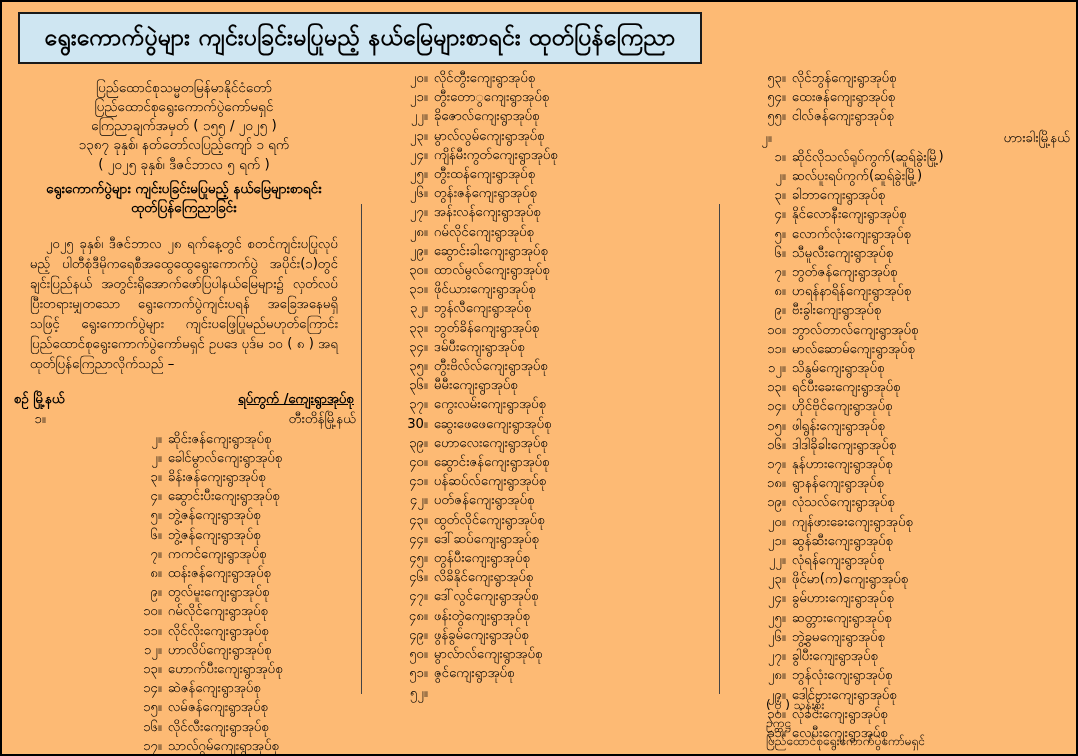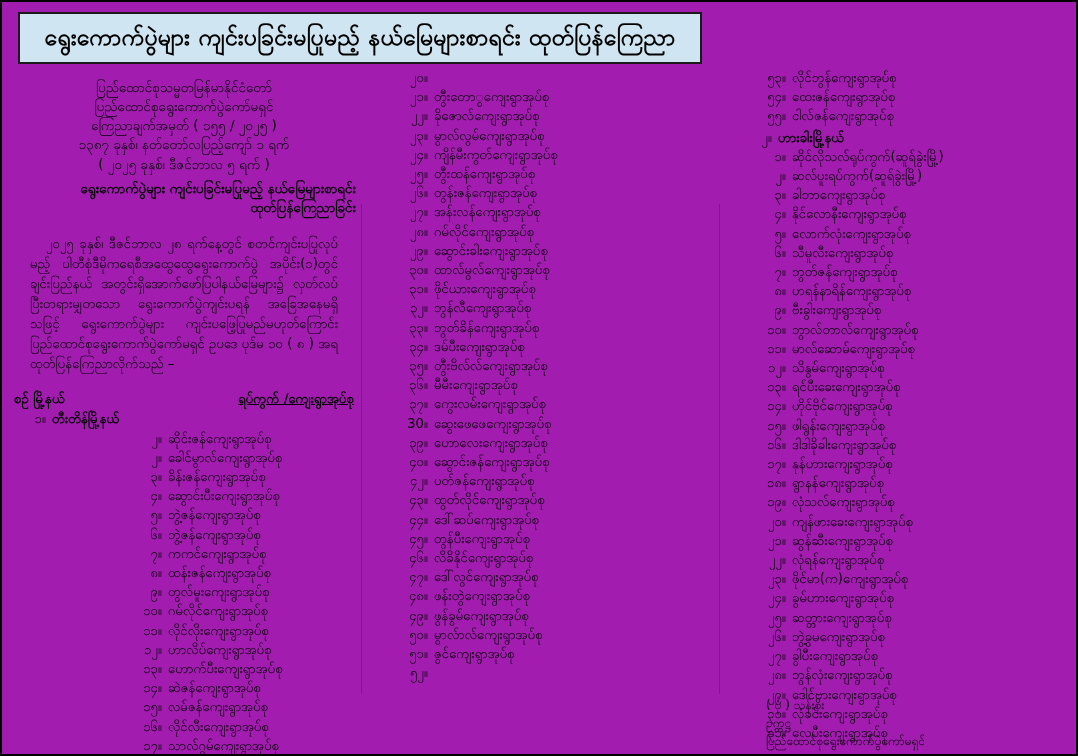--- a/index.html
+++ b/index.html
@@ -13,21 +13,21 @@
     font-family: "DejaVu Sans", "Liberation Sans", sans-serif;
     color: #000000;
     overflow: hidden;
   }
   .page {
     position: relative;
     width: 1078px;
     height: 756px;
     box-sizing: border-box;
     border: 2px solid #000000;
-    background: #a21caf;
+    background: #fdba74;
   }
   
   .title-banner {
     position: absolute;
     left: 16px;
     top: 10px;
     width: 680px;
     height: 48px;
     background: #cfe6f2;
     border: 2px solid #1a1a1a;
@@ -73,21 +73,21 @@
 
   
   .head-block {
     text-align: center;
     font-size: 13.5px;
     line-height: 1.42;
     padding-top: 14px;
   }
   .head-block div { white-space: nowrap; }
   .head-sub {
-    text-align: right;
+    text-align: center;
     font-size: 13.5px;
     line-height: 1.45;
     margin-top: 5px;
     font-weight: bold;
   }
   .para {
     font-size: 13.2px;
     line-height: 1.52;
     text-align: justify;
     margin-top: 5px;
@@ -115,21 +115,21 @@
   .row .num {
     width: 34px;
     text-align: right;
     padding-right: 6px;
     flex: 0 0 auto;
   }
   .row .name { flex: 1 1 auto; }
 
   
   .row.township .num { width: 34px; }
-  .row.township .name { font-weight: bold; }
+  .row.township .name { font-weight: normal; text-align: right; }
 
   
   .col-1 .row.ward .num { width: 150px; }
   .col-2 .row .num { width: 60px; }
   .col-3 .row .num { width: 60px; }
   .col-3 .row.township .num { width: 46px; }
   .col-3 .row.township .name { padding-left: 0; }
 
   .col-3 .group-gap { height: 2px; }
 
@@ -262,20 +262,21 @@
               <div class="name">တွီးပီးကျေးရွာအုပ်စု</div>
             </div>
           </div>
       </div>
     </div>
 
     <div class="col col-2">
       <div class="list" style="padding-top:4px;" id="col2-rows">
           <div class="row ">
             <div class="num">၂၀။</div>
+            <div class="name">လိုင်တွီးကျေးရွာအုပ်စု</div>
           </div>
           <div class="row ">
             <div class="num">၂၁။</div>
             <div class="name">တွီးတောွကျေးရွာအုပ်စု</div>
           </div>
           <div class="row ">
             <div class="num">၂၂။</div>
             <div class="name">ခိုဇောလ်ကျေးရွာအုပ်စု</div>
           </div>
           <div class="row ">
@@ -342,20 +343,24 @@
             <div class="num">30။</div>
             <div class="name">ဆွေးဖေဖေကျေးရွာအုပ်စု</div>
           </div>
           <div class="row ">
             <div class="num">၃၉။</div>
             <div class="name">ဟောလေးကျေးရွာအုပ်စု</div>
           </div>
           <div class="row ">
             <div class="num">၄၀။</div>
             <div class="name">ဆွောင်းဇန်ကျေးရွာအုပ်စု</div>
+          </div>
+          <div class="row ">
+            <div class="num">၄၁။</div>
+            <div class="name">ပန်ဆပ်လ်ကျေးရွာအုပ်စု</div>
           </div>
           <div class="row ">
             <div class="num">၄၂။</div>
             <div class="name">ပတ်ဇန်ကျေးရွာအုပ်စု</div>
           </div>
           <div class="row ">
             <div class="num">၄၃။</div>
             <div class="name">ထွတ်လိုင်ကျေးရွာအုပ်စု</div>
           </div>
           <div class="row ">

